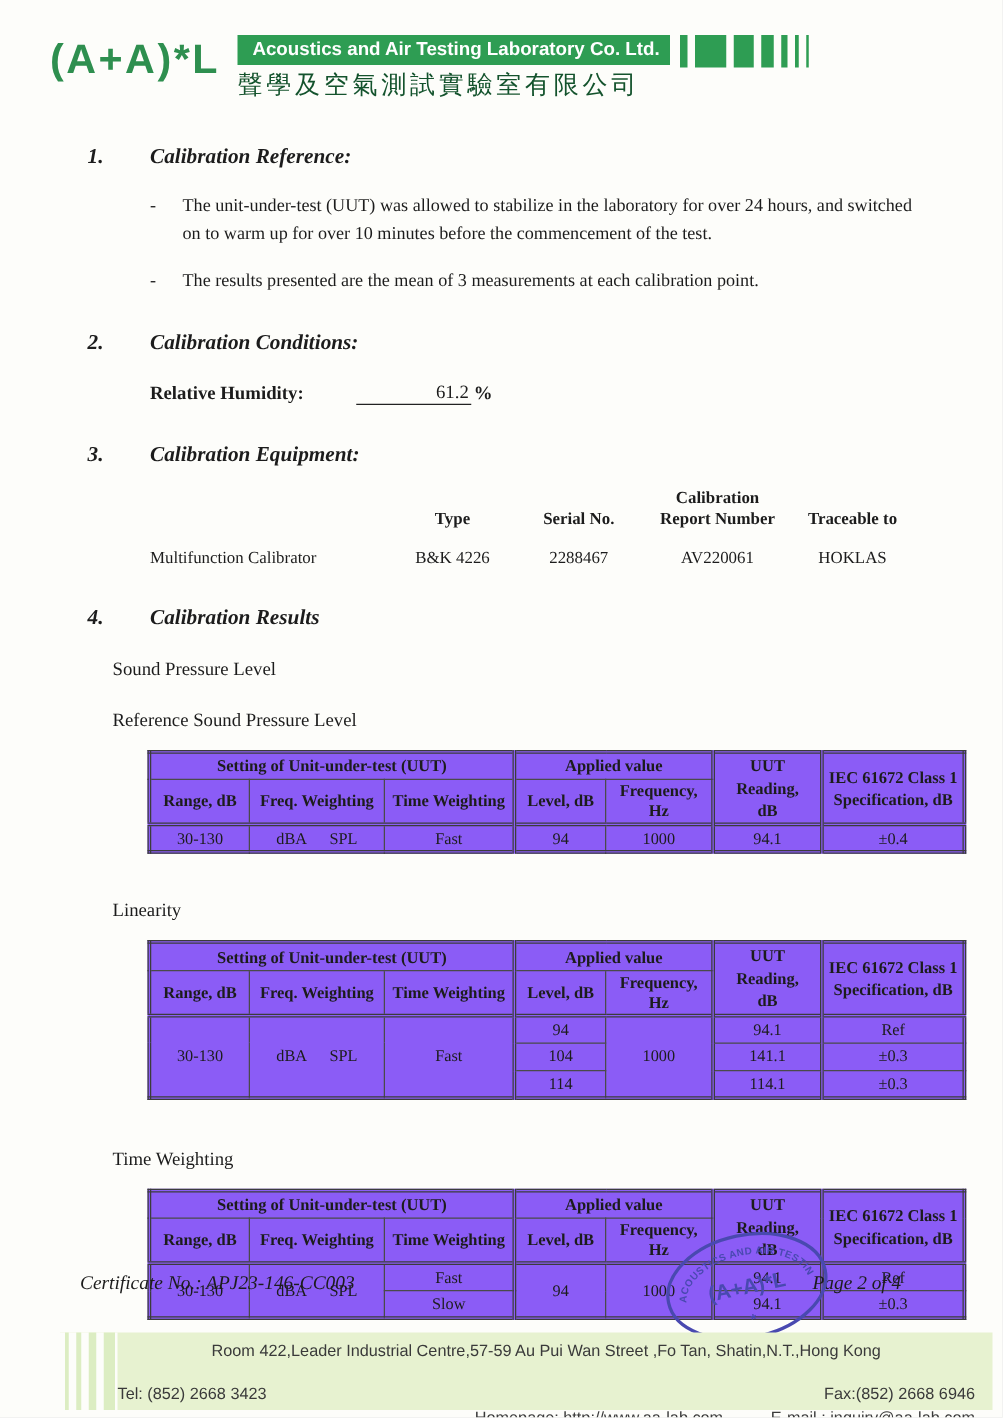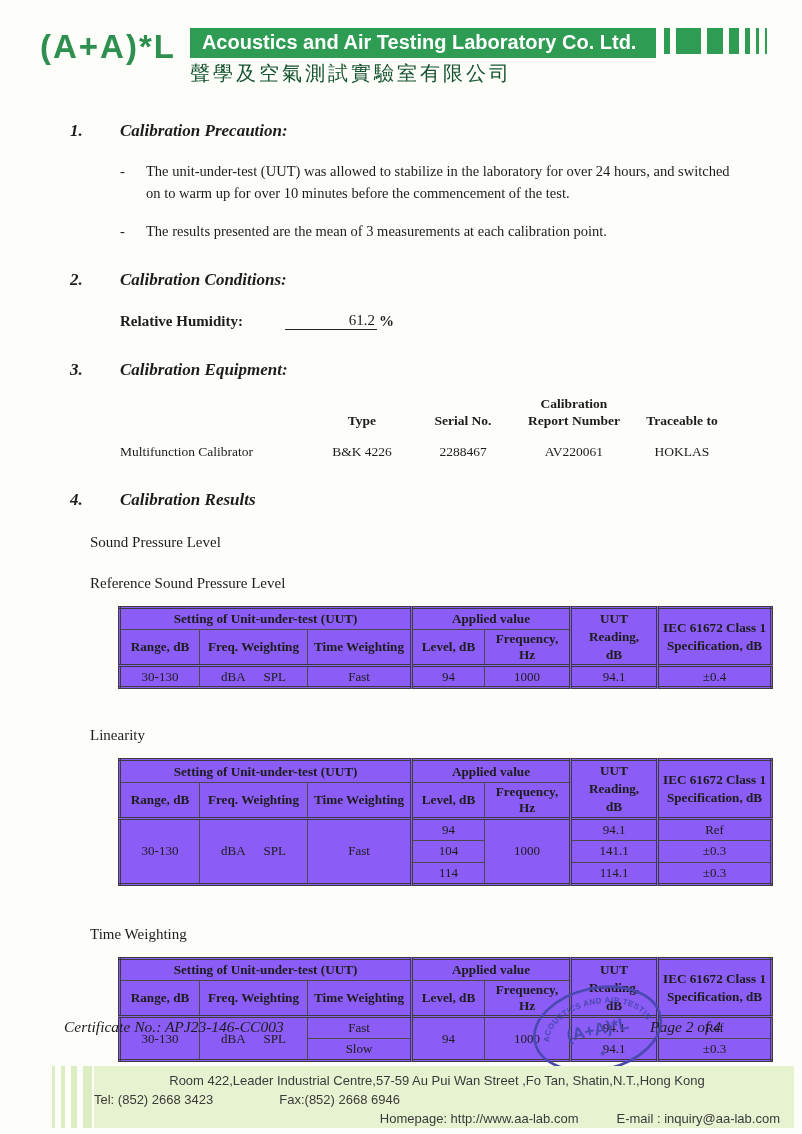--- a/index.html
+++ b/index.html
@@ -11,21 +11,21 @@
   }
   
   .hdr { display:flex; align-items:flex-start; padding:28px 0 0 40px; }
   .logo {
     font-family:"Liberation Sans", sans-serif; font-weight:bold;
     font-size:33px; color:#2e8f4f; letter-spacing:2px; line-height:1; margin-top:2px;
   }
   .hdr-right { margin-left:14px; }
   .banner {
     background:#2e9d53; color:#ffffff; font-family:"Liberation Sans", sans-serif;
-    font-weight:bold; font-size:20px; padding:3px 20px 4px 12px; display:inline-block;
+    font-weight:bold; font-size:15px; padding:3px 8px 4px 12px; display:inline-block;
   }
   .cname-zh {
     color:#14532d; font-size:20px; font-weight:normal; letter-spacing:3px; margin-top:2px;
     font-family:"Liberation Sans", sans-serif;
   }
   .bars { display:flex; gap:6px; margin-left:8px; margin-top:0; height:26px; align-items:stretch; }
   .bars div { background:#2e9d53; }
   .b1{width:6px}.b2{width:25px}.b3{width:16px}.b4{width:10px}.b5{width:5px}.b6{width:3px}.b7{width:2px}
 
   
@@ -75,21 +75,21 @@
     background:#e7f2d0; display:flex;
   }
   .fstripes { width:46px; height:100%; background:#fdfdfa; display:flex; gap:6px; padding-left:4px; }
   .fstripes div { background:#dcedc2; height:100%; }
   .s1{width:3px}.s2{width:4px}.s3{width:6px}.s4{width:9px}
   .ftext {
     flex:1; font-family:"Liberation Sans", sans-serif; font-size:13px; color:#3a3a3a;
     padding:6px 14px 0 0; line-height:1.45;
   }
   .fl1 { text-align:center; }
-  .fl2 { display:flex; justify-content:flex-start; gap:66px; }
+  .fl2 { display:flex; justify-content:space-between; gap:66px;margin-top:15px; }
   .fl3 { display:flex; justify-content:flex-end; gap:38px; }
 </style>
 </head>
 <body>
 
 <div class="page">
 
   <div class="hdr">
     <div class="logo">(A+A)*L</div>
     <div class="hdr-right">
@@ -104,21 +104,21 @@
         <div class="b5"></div>
         <div class="b6"></div>
         <div class="b7"></div>
     </div>
   </div>
 
   <div class="content">
 
     <div class="sec-head">
       <span class="sec-num">1.</span>
-      <span>Calibration Precaution:</span>
+      <span>Calibration Reference:</span>
     </div>
     <div class="bullets">
       <div class="bullet">
         <span class="dash">-</span>
         <p>The unit-under-test (UUT) was allowed to stabilize in the laboratory for over 24 hours, and switched on to warm up for over 10 minutes before the commencement of the test.</p>
       </div>
       <div class="bullet">
         <span class="dash">-</span>
         <p>The results presented are the mean of 3 measurements at each calibration point.</p>
       </div>

